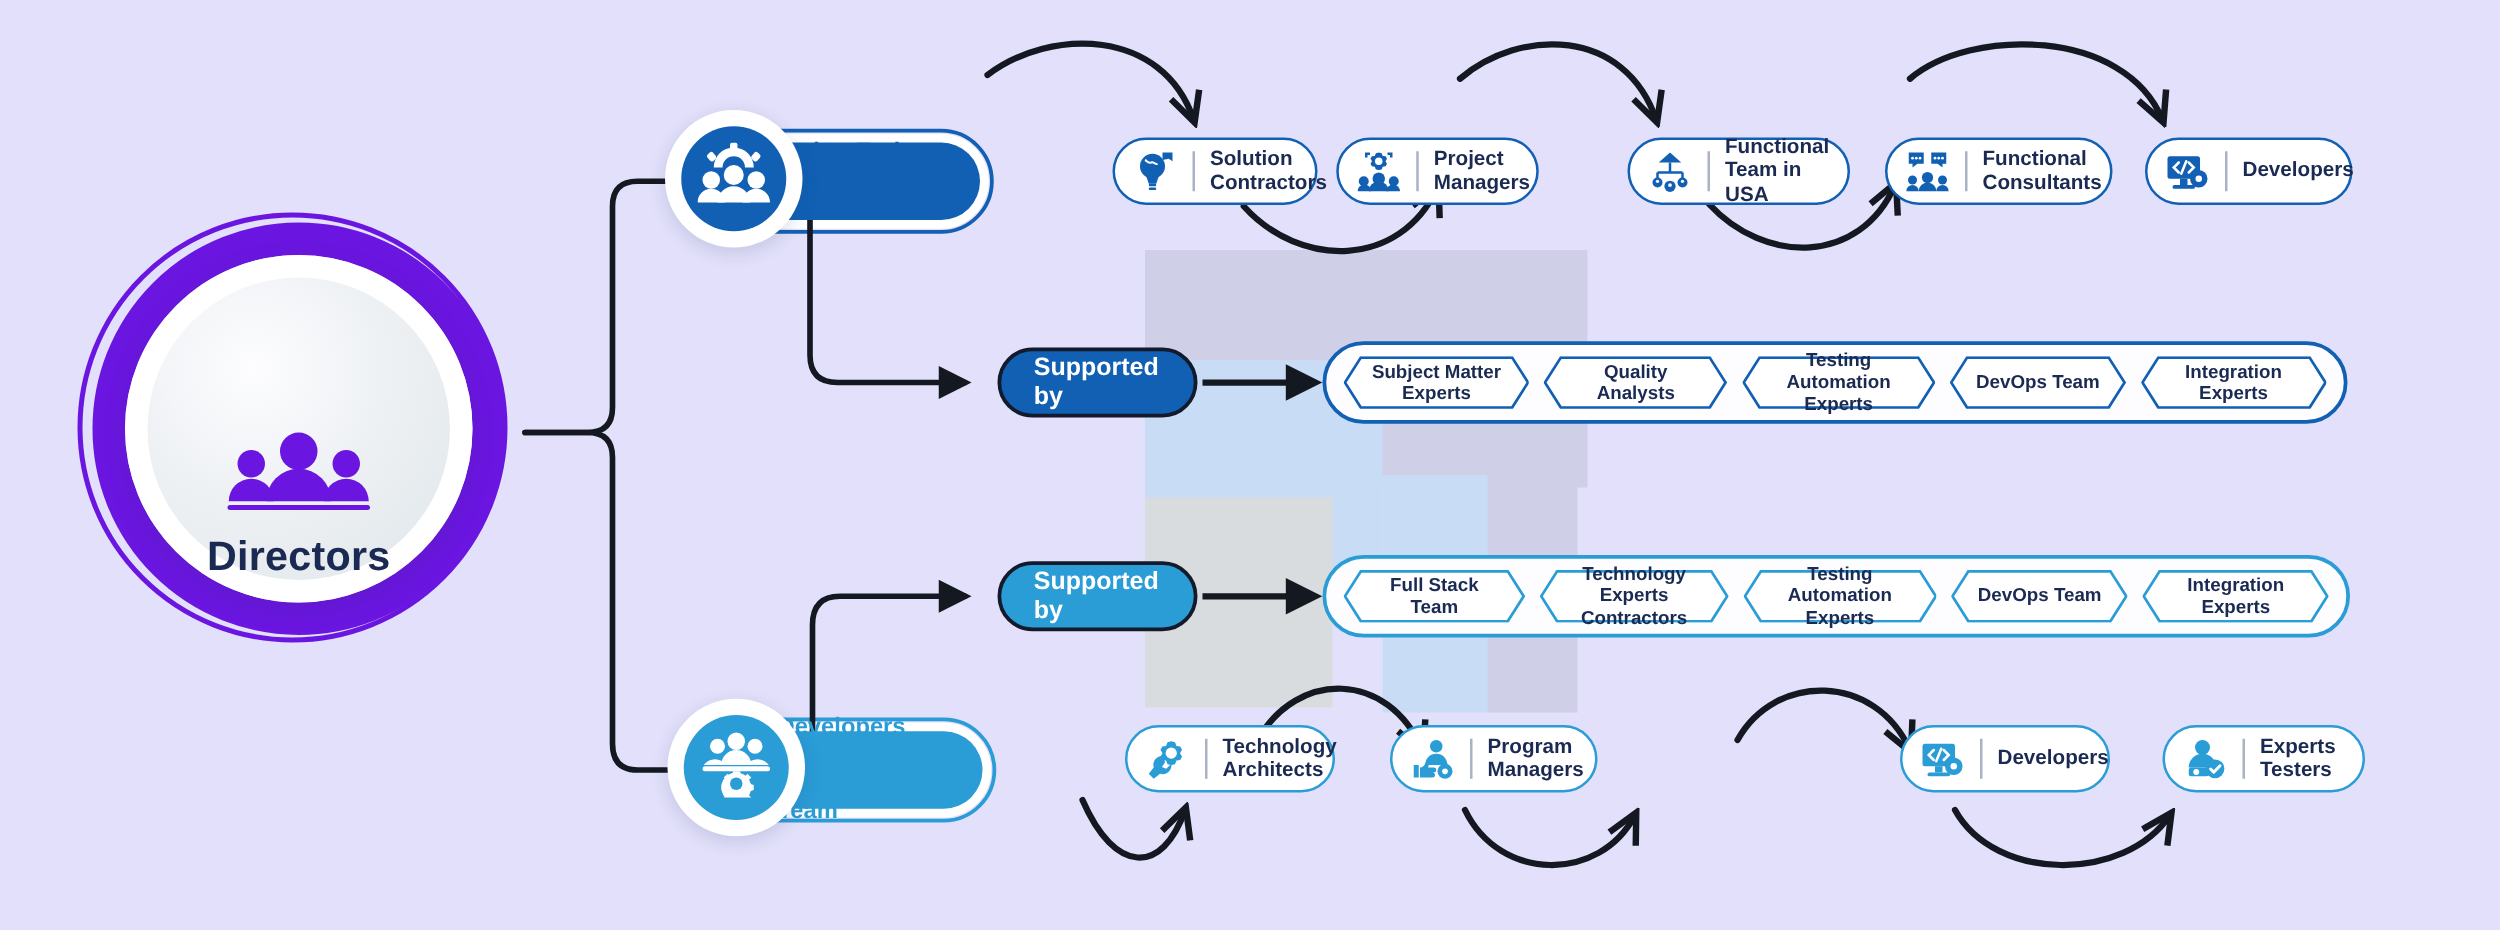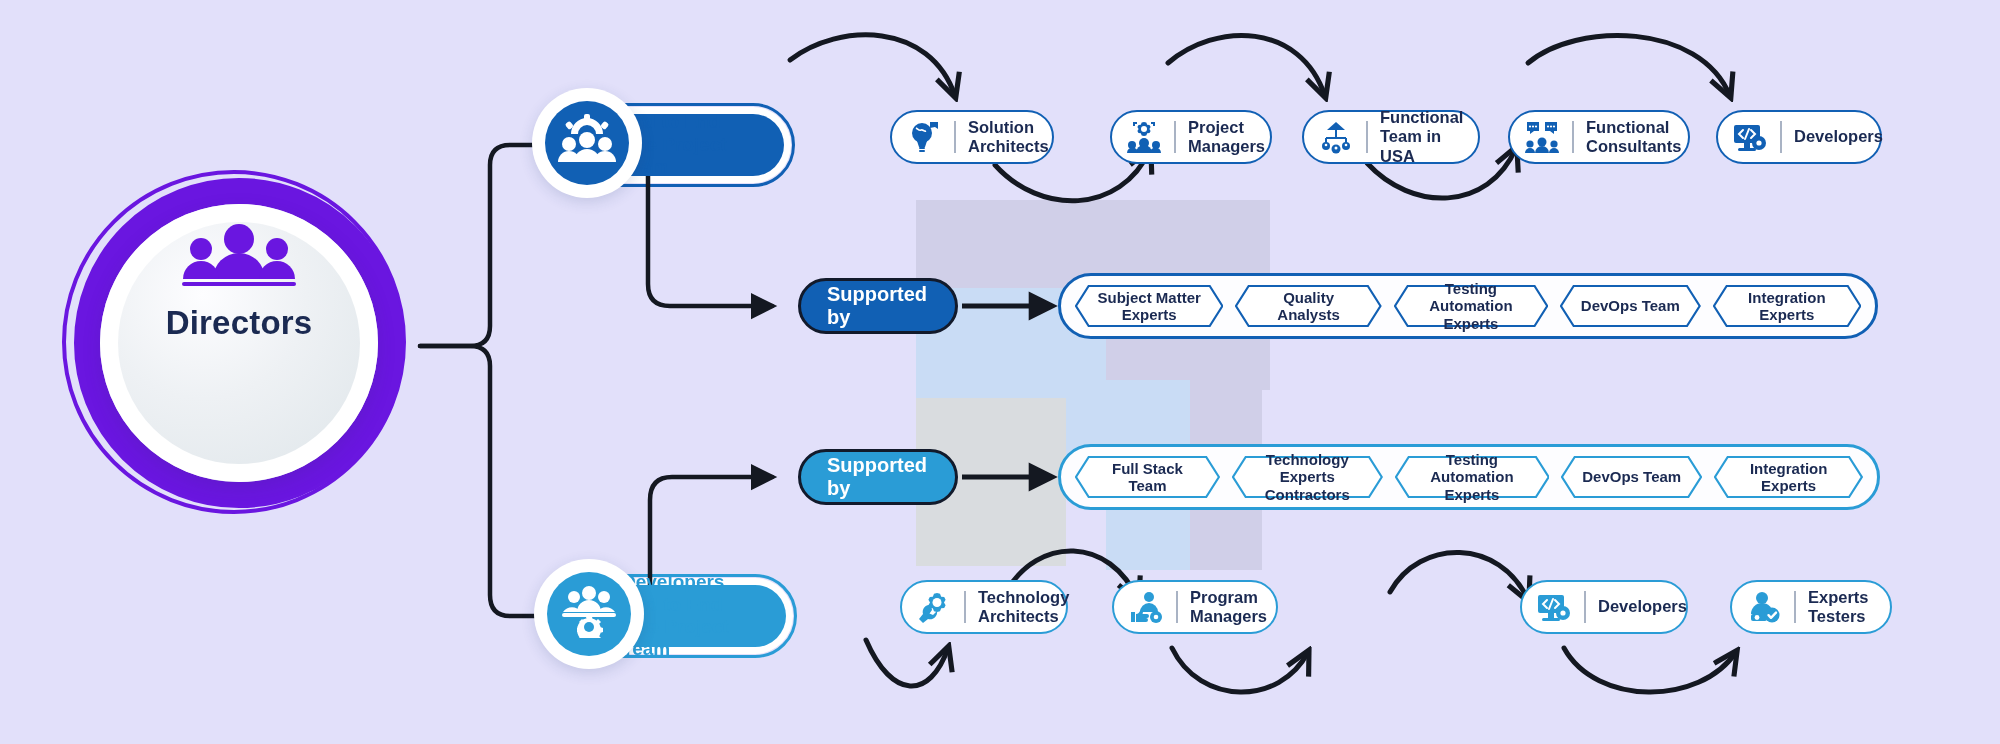--- a/index.html
+++ b/index.html
@@ -31,21 +31,21 @@
     border:26px solid #6a16e0;box-sizing:border-box;
   }
   .hub .ring-white{
     position:absolute;left:52px;top:44px;width:278px;height:278px;border-radius:50%;
     background:#ffffff;box-sizing:border-box;
     box-shadow: 0 6px 18px rgba(60,40,120,.18);
   }
   .hub .disc{
     position:absolute;left:70px;top:62px;width:242px;height:242px;border-radius:50%;
     background:radial-gradient(circle at 35% 30%, #fdfdff 0%, #eef1f4 45%, #dfe6ea 100%);
-    display:flex;flex-direction:column;align-items:center;justify-content:flex-start;
+    display:flex;flex-direction:column;align-items:center;justify-content:flex-end;
   }
   .hub .disc svg{display:block;}
   .hub .hub-label{
     margin-top:8px;font-size:33px;font-weight:bold;color:#1b2a52;letter-spacing:.2px;
   }
 
   
   .bignode{position:absolute;display:flex;align-items:center;}
   .bignode .bubble{
     position:relative;height:62px;border-radius:31px;
@@ -213,24 +213,24 @@
         <circle cx="15" cy="13" r="10" fill="#1160b4"></circle>
         <path d="M9 8c2 1 3 3 5 2s3 2 5 1" stroke="#fff" stroke-width="1.6" fill="none"></path>
         <path d="M10 21h10l-2 6h-6z" fill="#1160b4"></path>
         <rect x="12" y="27" width="6" height="2" rx="1" fill="#1160b4"></rect>
         <rect x="12" y="30" width="6" height="2" rx="1" fill="#1160b4"></rect>
         <path d="M23 2h8v7l-3-2-5 1z" fill="#1160b4"></path>
       </svg>
     </span>
     <span class="divider"></span>
     <span class="lbl">Solution
-Architects</span>
-  </div>
-
-  <div class="chip" style="left:1110px;top:110px;width:162px;border:2.5px solid #1160b4;">
+Contractors</span>
+  </div>
+
+  <div class="chip" style="left:1069px;top:110px;width:162px;border:2.5px solid #1160b4;">
     <span class="ic">
       <svg width="34" height="34" viewBox="0 0 34 34">
         <path d="M17 2l2.3.5.9 2.2 2.3.3 1.1 2-1.2 2 1.2 2-1.1 2-2.3.3-.9 2.2L17 16l-2.3-.5-.9-2.2-2.3-.3-1.1-2 1.2-2-1.2-2 1.1-2 2.3-.3.9-2.2z" fill="#1160b4"></path>
         <circle cx="17" cy="9" r="3" fill="#fff"></circle>
         <path d="M6 2h4v2H8v2H6zM28 2h-4v2h2v2h2z" fill="#1160b4"></path>
         <circle cx="17" cy="23" r="5" fill="#1160b4"></circle>
         <path d="M9 33a8 8 0 0 1 16 0z" fill="#1160b4"></path>
         <circle cx="5" cy="25" r="4" fill="#1160b4"></circle>
         <path d="M0 33a5.5 5.5 0 0 1 11 0z" fill="#1160b4"></path>
         <circle cx="29" cy="25" r="4" fill="#1160b4"></circle>

